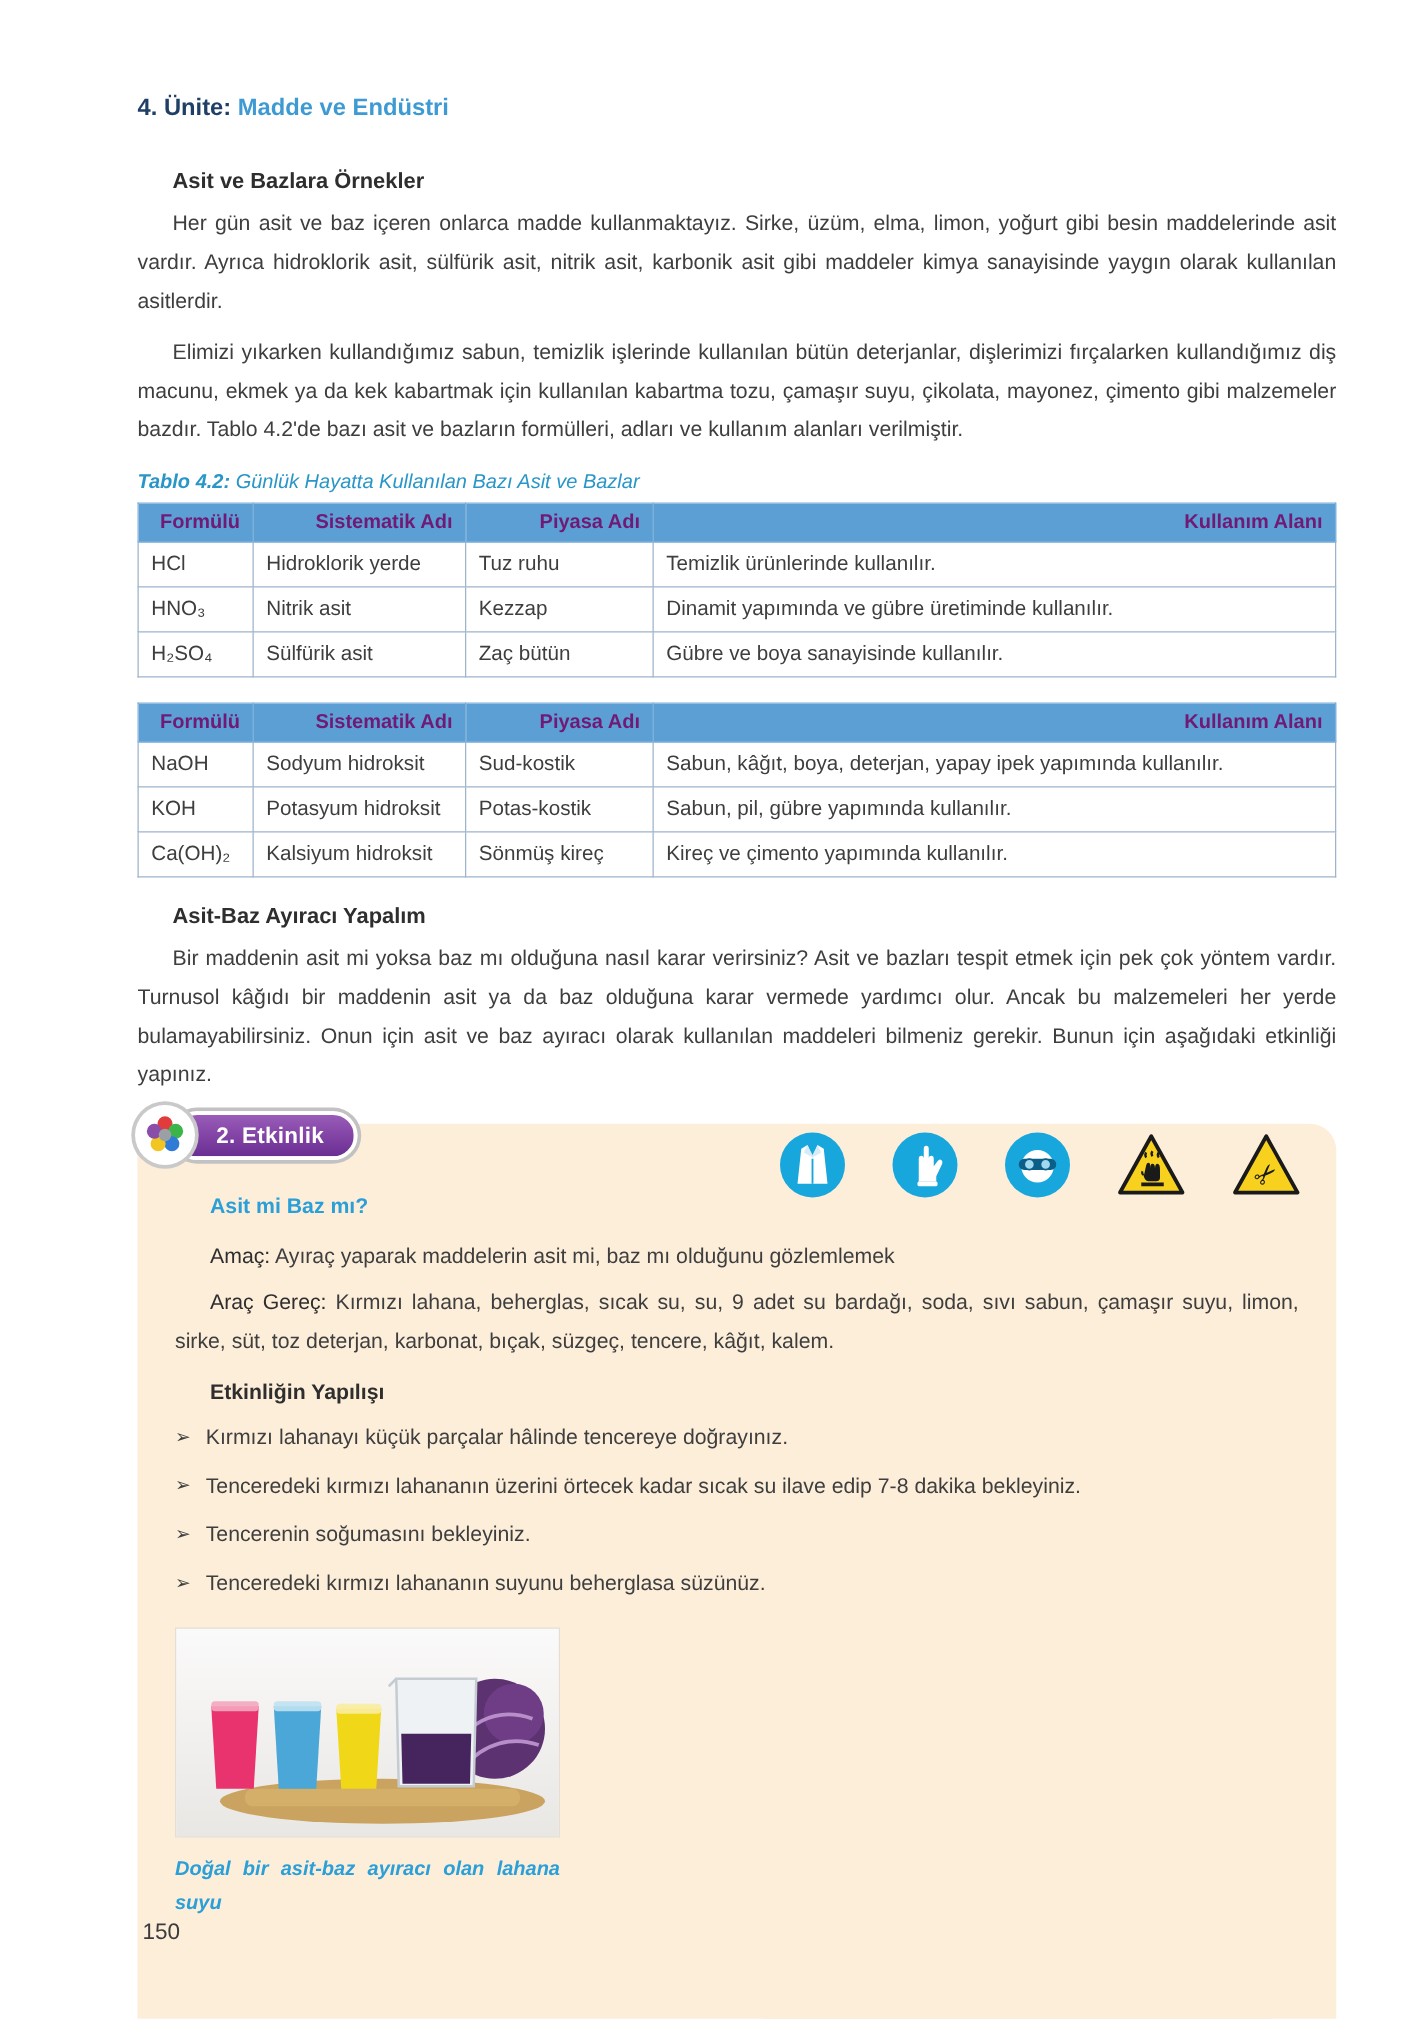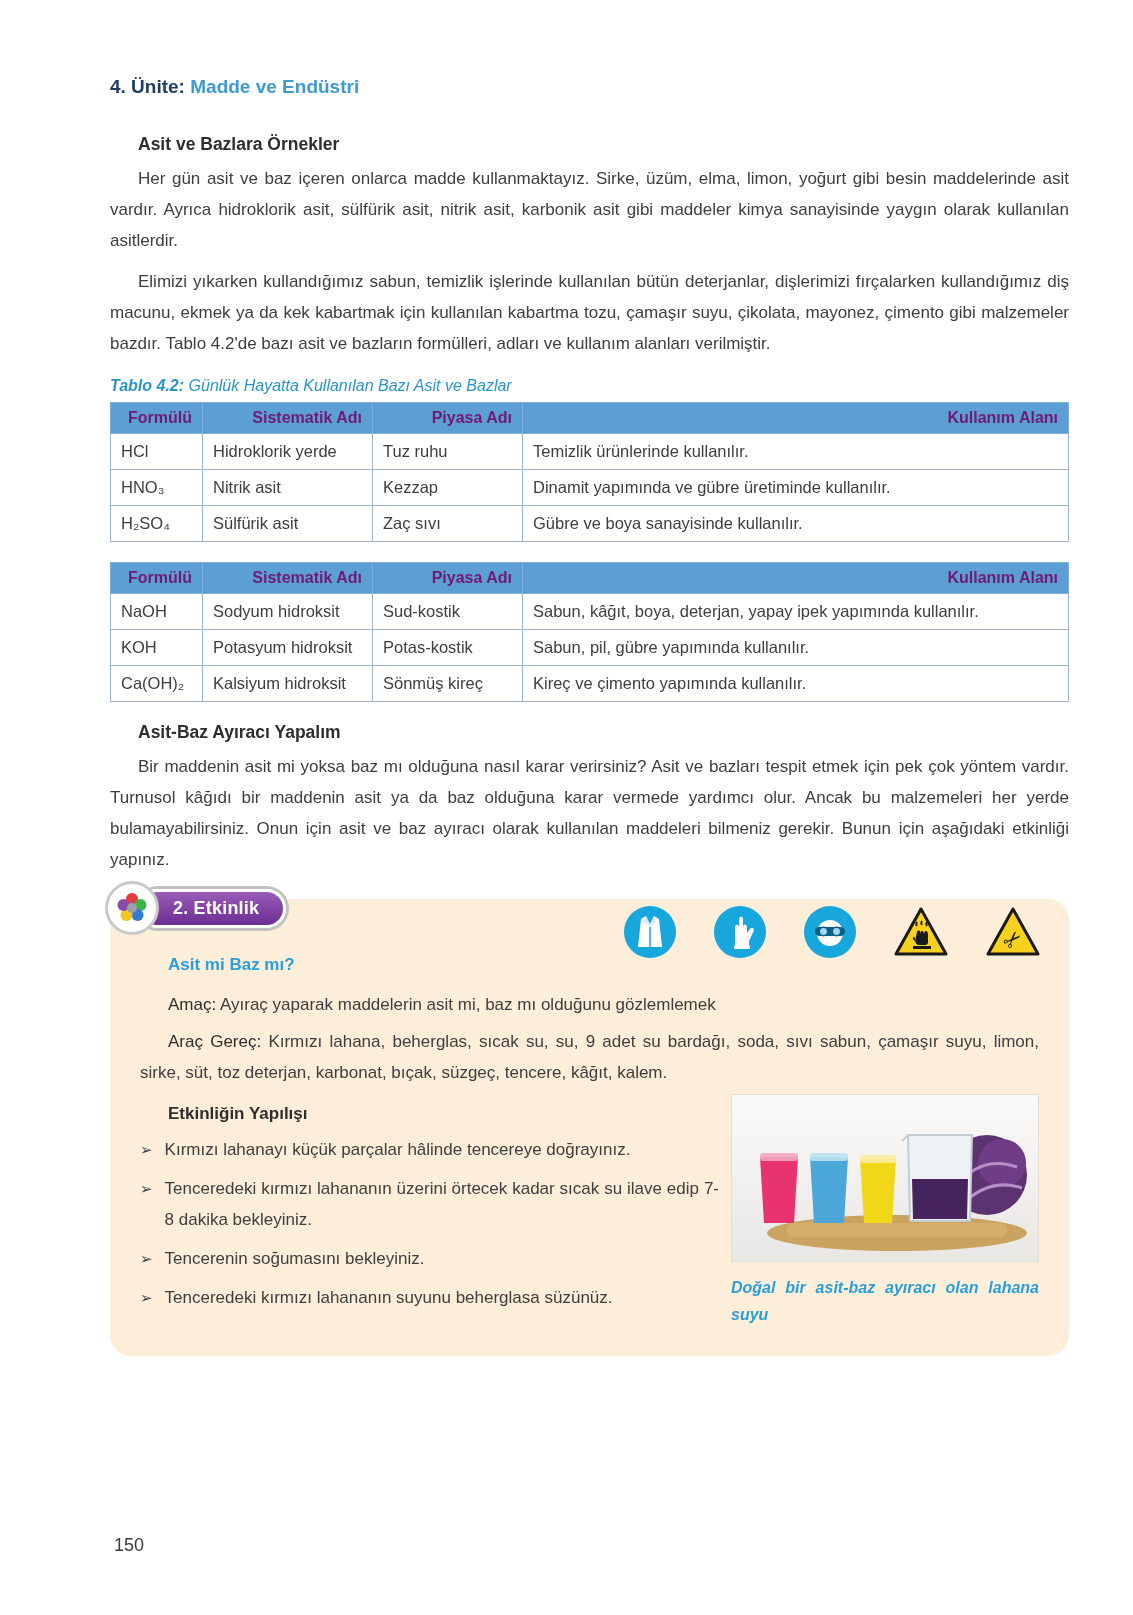--- a/index.html
+++ b/index.html
@@ -86,21 +86,21 @@
   .safety-row .icon { display:block; }
 
   .activity-title { color:#2a9fd8; font-size:17px; font-weight:bold; margin:4px 0 14px 28px; }
   p.act {
     font-size:17px; line-height:31px; text-align:justify;
     text-indent:28px; color:#3e3e3e; margin-bottom:6px;
   }
   p.act .b { font-weight:normal; color:#2e2e2e; }
   .steps-heading { font-size:17px; font-weight:bold; color:#2e2e2e; margin:10px 0 10px 28px; }
 
-  .act-columns { display:flex; gap:12px; }
+  .act-columns { display:flex; gap:12px;flex-direction:column; }
   .act-left { flex:1; min-width:0; }
   .act-right { width:308px; flex:0 0 308px; }
 
   ul.steps { list-style:none; }
   ul.steps li {
     display:flex; gap:12px;
     font-size:17px; line-height:31px; color:#3e3e3e;
     margin-bottom:8px; text-align:justify;
   }
   ul.steps li .arrow { flex:0 0 auto; color:#3e3e3e; font-size:15px; line-height:31px; }
@@ -155,21 +155,21 @@
       </tr>
       <tr>
         <td>HNO₃</td>
         <td>Nitrik asit</td>
         <td>Kezzap</td>
         <td class="use">Dinamit yapımında ve gübre üretiminde kullanılır.</td>
       </tr>
       <tr>
         <td>H₂SO₄</td>
         <td>Sülfürik asit</td>
-        <td>Zaç sıvı</td>
+        <td>Zaç bütün</td>
         <td class="use">Gübre ve boya sanayisinde kullanılır.</td>
       </tr>
     </tbody>
   </table>
 
   <div class="gap"></div>
 
   <table class="data">
     <colgroup>
         <col class="c-formula">

